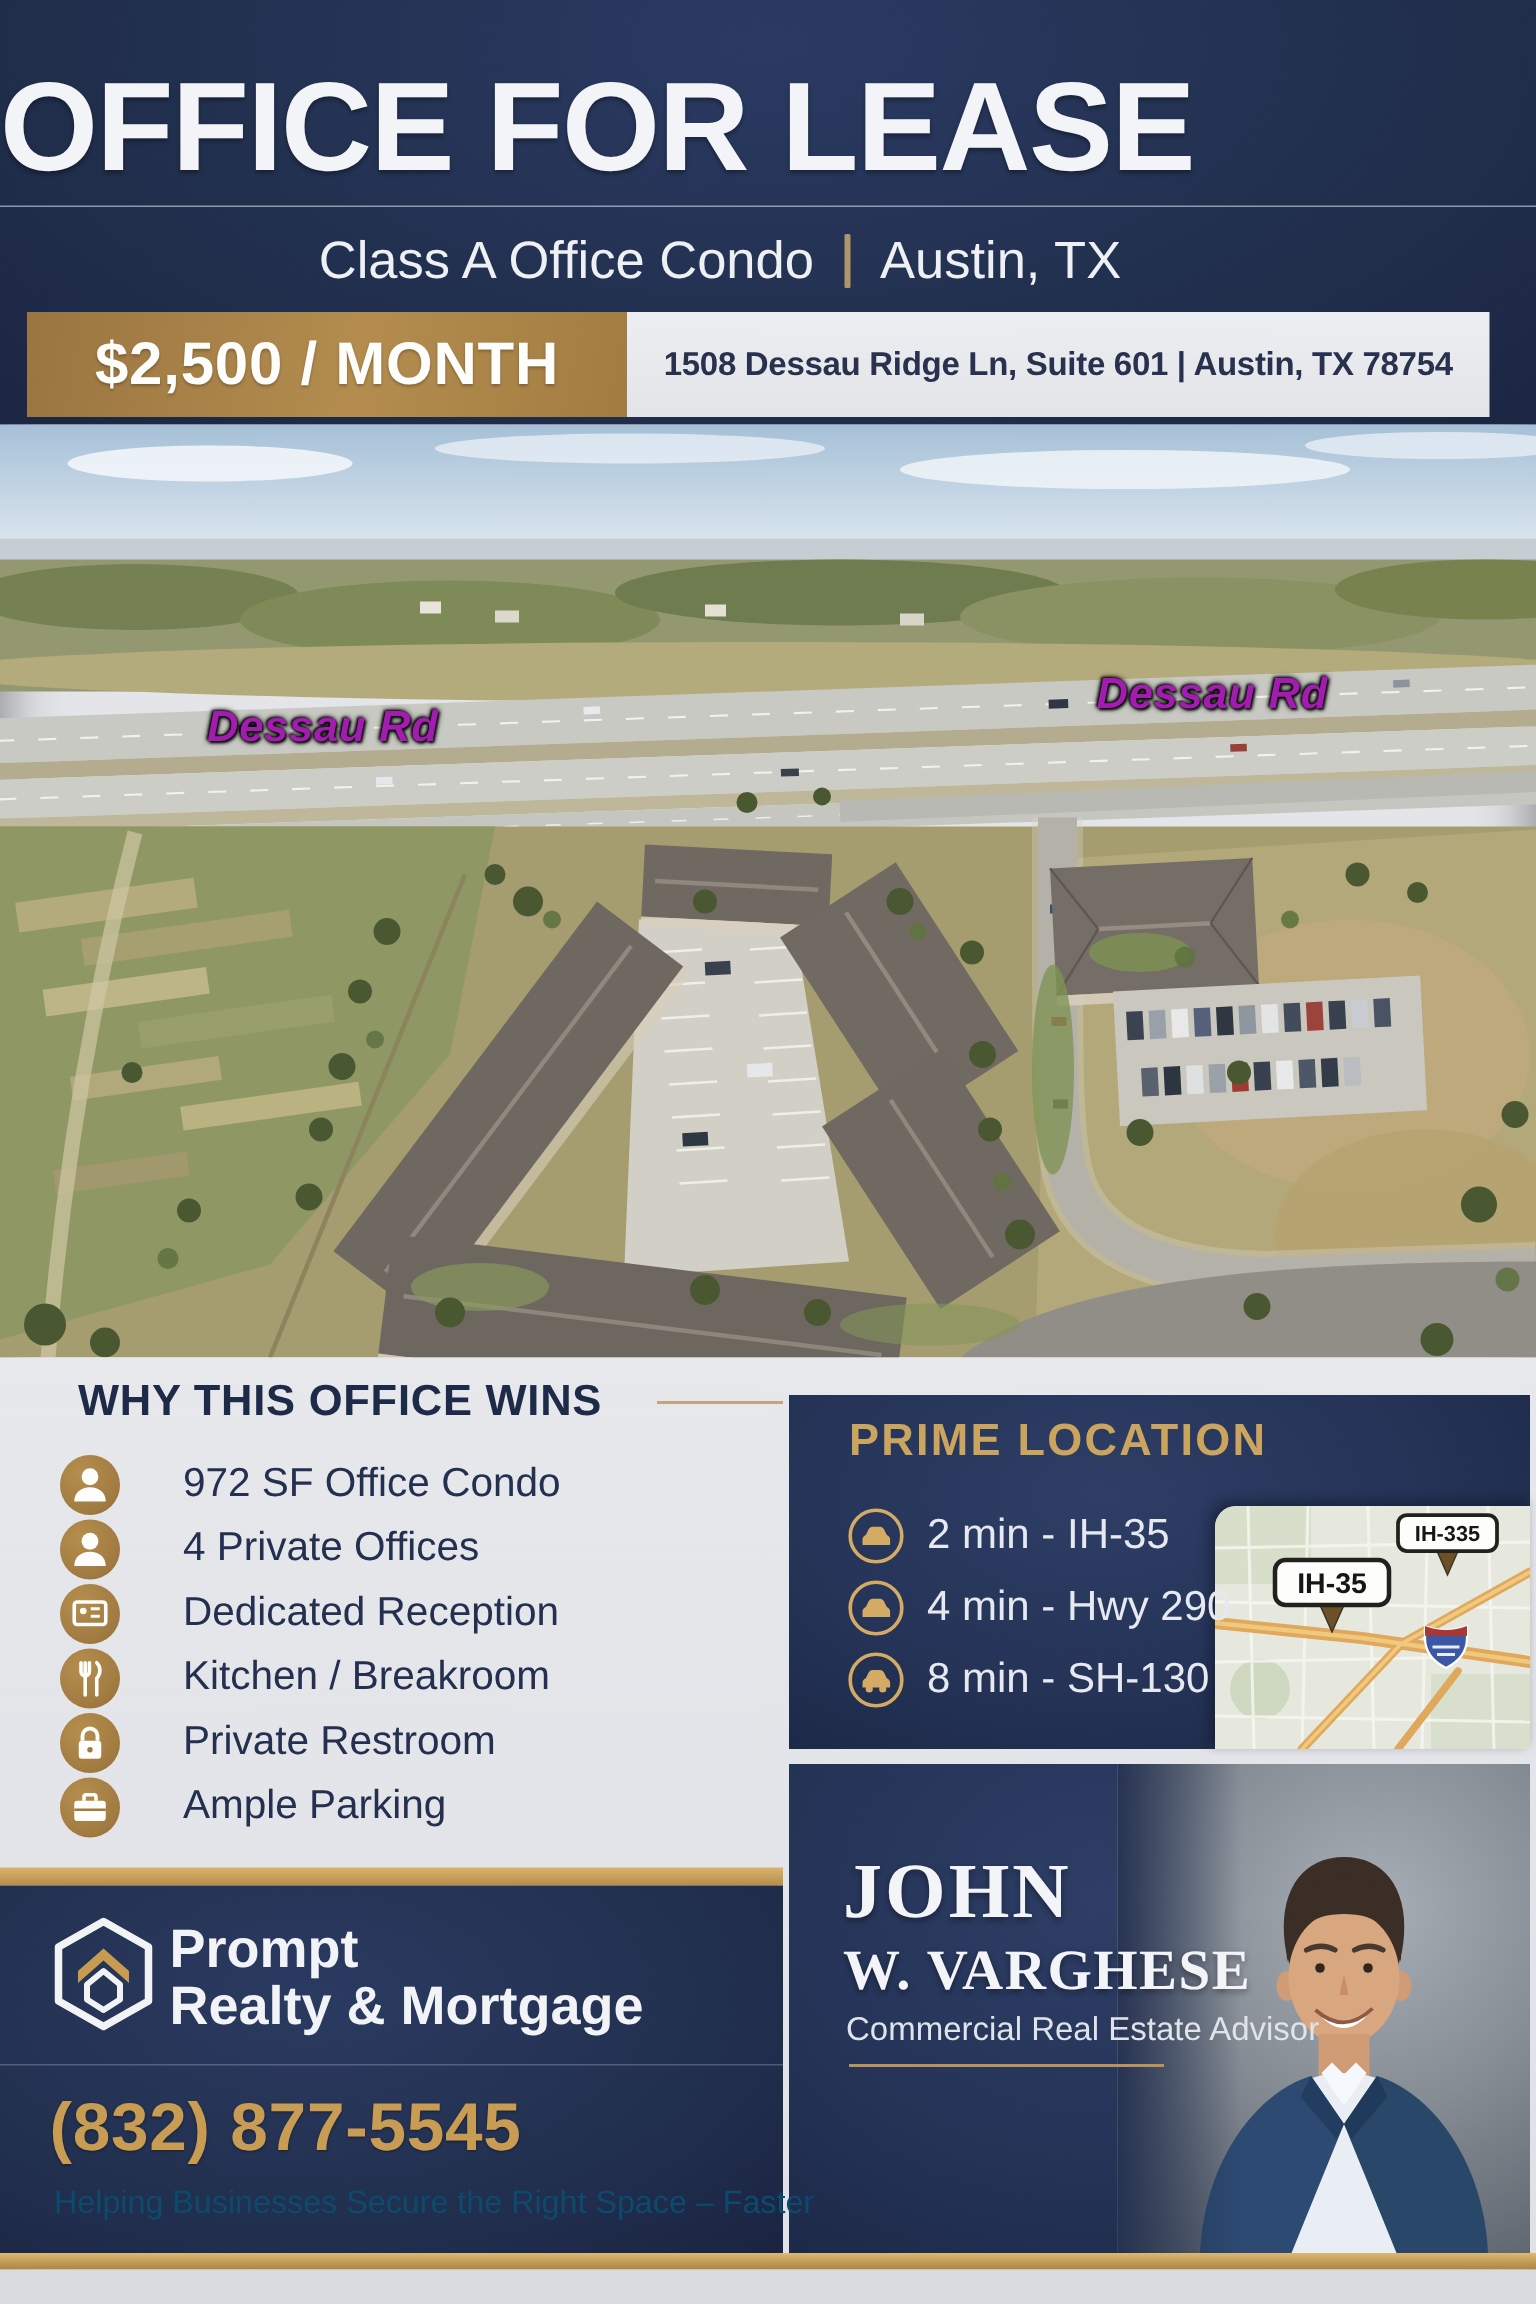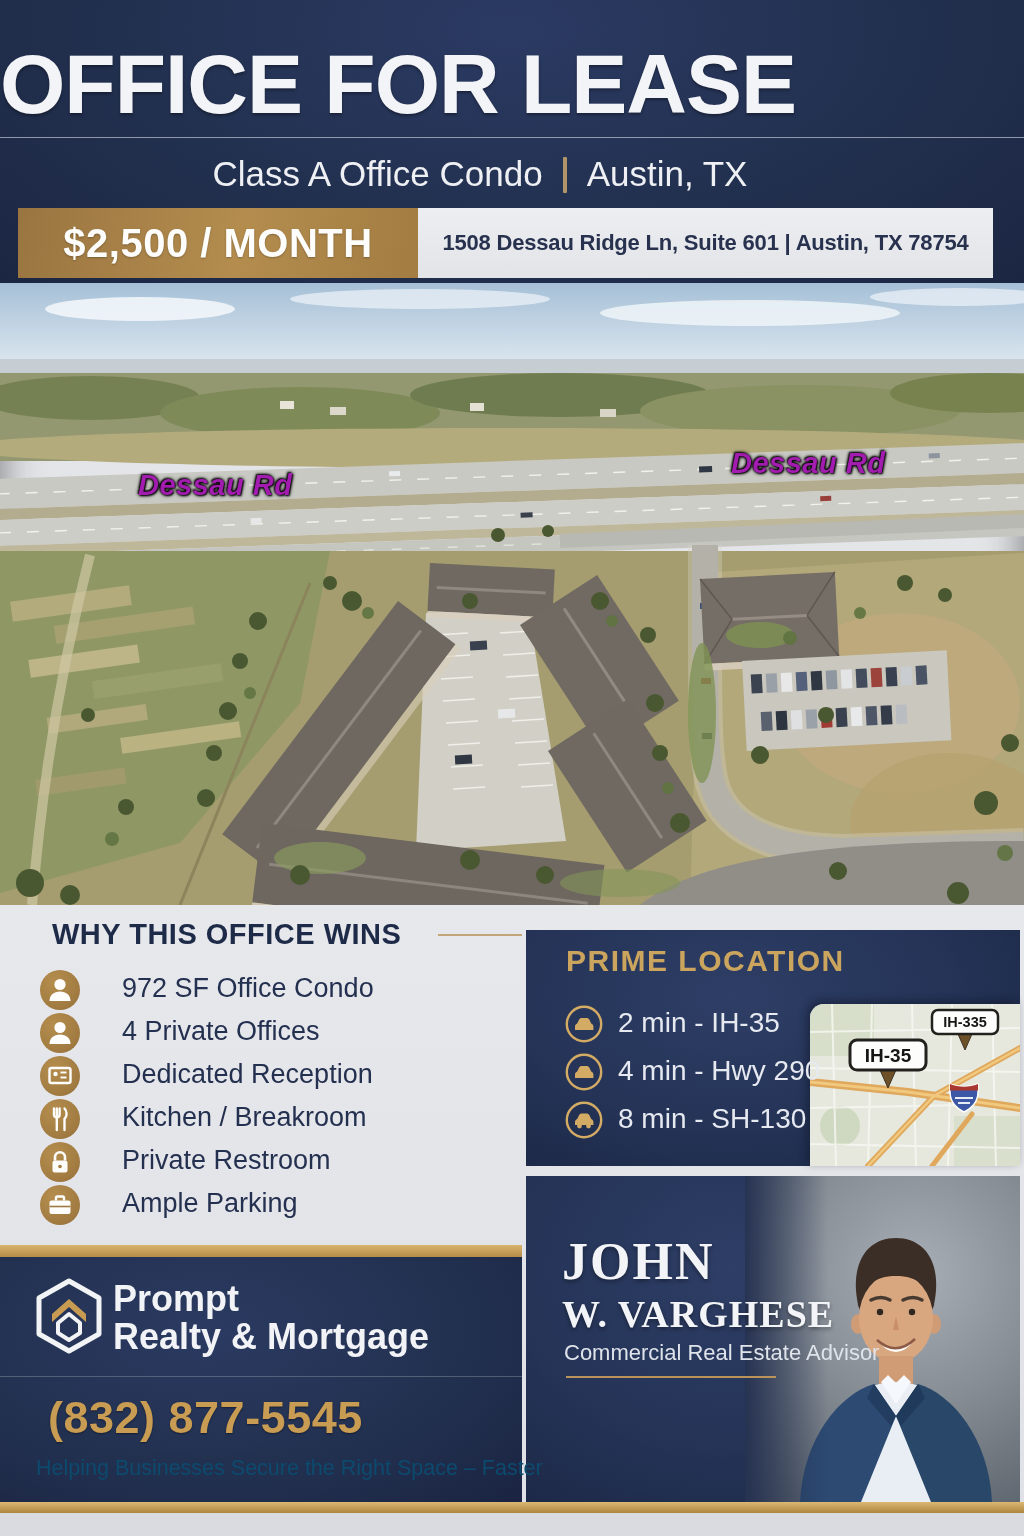--- a/index.html
+++ b/index.html
@@ -107,21 +107,20 @@
     position:absolute;left:0;top:1257px;width:522px;height:245px;
     background:radial-gradient(ellipse at 40% 30%,#2b3a61 0%,#22304f 60%,#1a2442 100%);
   }
   .brand-logo{position:absolute;left:33px;top:1277px;width:72px;height:78px;}
   .brand-name1{position:absolute;left:113px;top:1278px;font-size:36px;font-weight:bold;color:#f2f3f6;}
   .brand-name2{position:absolute;left:113px;top:1316px;font-size:36px;font-weight:bold;color:#f2f3f6;}
   .brand-divider{position:absolute;left:0;top:1376px;width:522px;height:1px;background:rgba(255,255,255,.22);}
   .brand-phone{
     position:absolute;left:33px;top:1392px;font-size:45px;font-weight:bold;color:#c89c53;letter-spacing:.5px;
     text-shadow:0 1px 2px rgba(0,0,0,.4);
-    margin-left:15px;
   }
   .brand-tagline{position:absolute;left:36px;top:1456px;font-size:21.5px;font-weight:500;color:#0c4a6e;white-space:nowrap;}
   
   .footer-gold{position:absolute;left:0;top:1502px;width:1024px;height:11px;background:linear-gradient(180deg,#dcb872,#ad853f);z-index:4;}
   .footer-strip{position:absolute;left:0;top:1513px;width:1024px;height:23px;background:#dadbe0;z-index:4;}
 </style>
 </head>
 <body>
 
 <div class="flyer">

